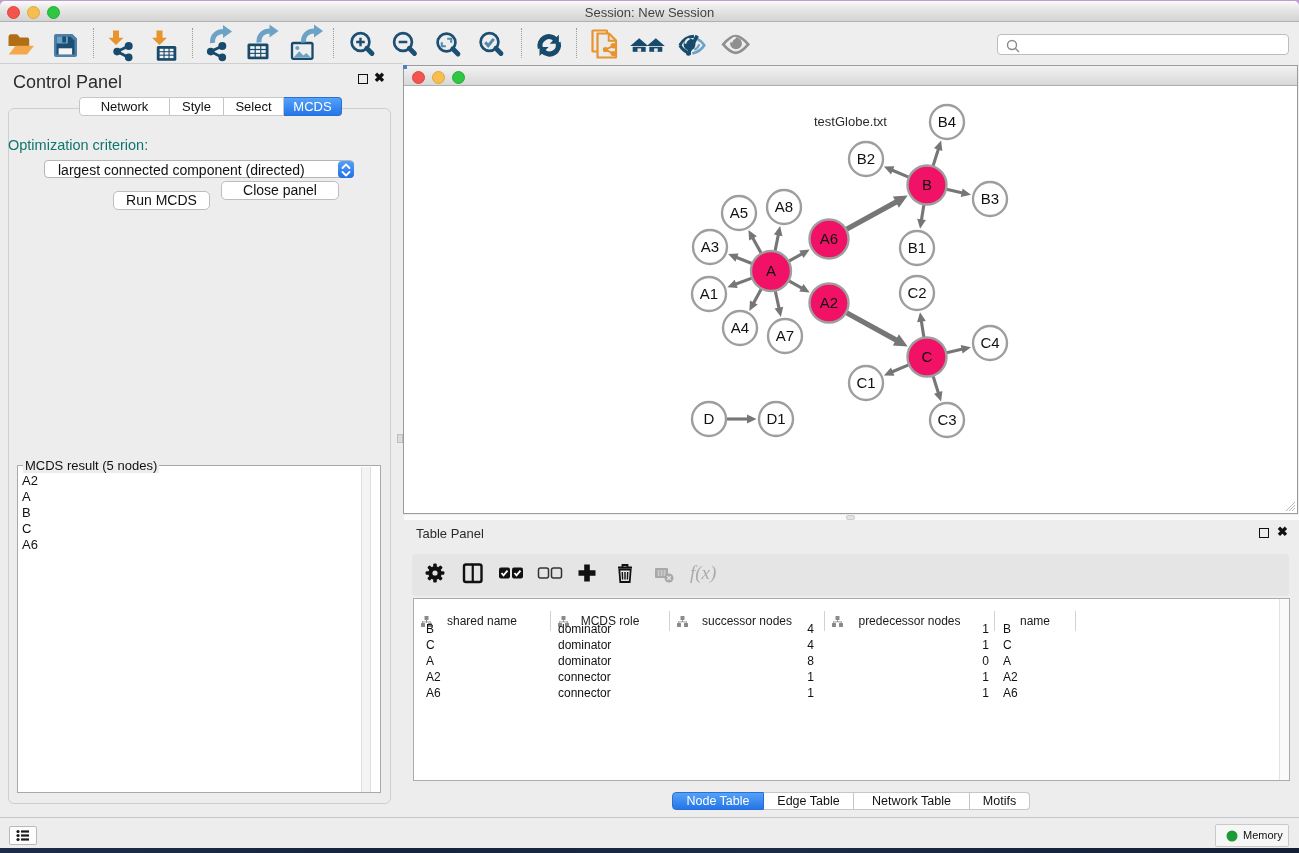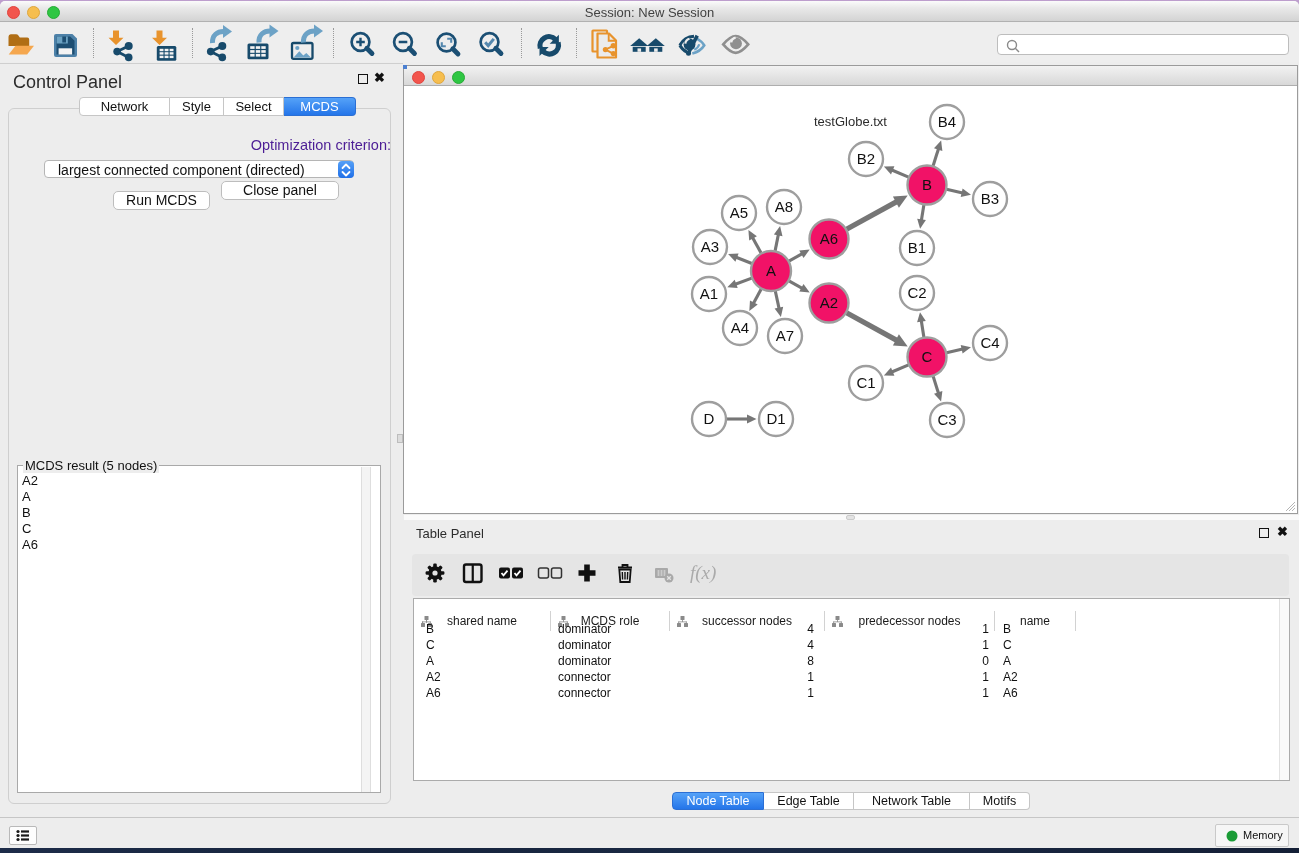--- a/index.html
+++ b/index.html
@@ -23,21 +23,21 @@
 #cp-title { position:absolute; left:13px; top:71px; font-size:18px; color:#2c2c2c; }
 #cp-float { position:absolute; left:358px; top:73px; width:10px; height:10px; border:1.5px solid #111; }
 #cp-close { position:absolute; left:374px; top:69px; font-size:13px; font-weight:bold; color:#111; }
 #cp-box { position:absolute; left:8px; top:107px; width:383px; height:696px; border:1px solid #cfcfcf; border-radius:6px; background:#ededed; }
 .tabrow { position:absolute; display:flex; }
 .tab { height:19px; background:#fff; border:1px solid #c6c6c6; border-left:none; font-size:13px; color:#111; text-align:center; line-height:18px; }
 .tab.first { border-left:1px solid #c6c6c6; border-radius:4px 0 0 4px; }
 .tab.last { border-radius:0 4px 4px 0; }
 .tab.sel { background:linear-gradient(#55a2f8,#2475e9); color:#fff; border-color:#2b6fd4; }
 #cp-tabs { left:79px; top:96px; }
-#opt-label { position:absolute; left:8px; top:135.5px; width:383px; text-align:right; font-size:14.5px; color:#4c1d95; }
+#opt-label { position:absolute; left:8px; top:135.5px; width:383px; text-align:left; font-size:14.5px; color:#0f766e; }
 #dropdown { position:absolute; left:44px; top:159px; width:310px; height:18px; background:#fff; border:1px solid #b5b5b5; border-radius:4px; }
 #dropdown .dtext { position:absolute; left:13px; top:0.5px; font-size:14px; color:#111; }
 #dd-step { position:absolute; right:-0.5px; top:-0.5px; width:15.5px; height:17.5px; background:linear-gradient(#55a0f7,#1f6fe8); border-radius:4px; }
 .btn { position:absolute; height:19px; background:#fff; border:1px solid #bdbdbd; border-radius:5px; font-size:14px; color:#111; text-align:center; line-height:17px;margin-left:20px; }
 #btn-run { left:93px; top:190px; width:97px; }
 #btn-close { left:201px; top:180px; width:118px; }
 
 #mcds-box { position:absolute; left:17px; top:464px; width:364px; height:328px; border:1px solid #a9a9a9; background:#fff; }
 #mcds-legend { position:absolute; left:23px; top:457px; background:#ededed; padding:0 2px; font-size:13px; color:#111; }
 #mcds-list { position:absolute; left:4px; top:7px; font-size:13px; color:#111; line-height:16px; }
@@ -219,21 +219,21 @@
 
   <div class="abs" style="left:0;top:62px;width:403px;height:1px;background:#cfcfcf"></div>
   <div id="cp-title">Control Panel</div>
   <div id="cp-float"></div>
   <div id="cp-close">✖</div>
   <div id="cp-box"></div>
   <div class="tabrow" id="cp-tabs">
     <div class="tab first" style="width:91px">Network</div>
     <div class="tab" style="width:54px">Style</div>
     <div class="tab" style="width:60px">Select</div>
-    <div class="tab sel last" style="width:72px">MCDS</div>
+    <div class="tab sel last" style="width:58px">MCDS</div>
   </div>
   <div id="opt-label">Optimization criterion:</div>
   <div id="dropdown">
     <div class="dtext">largest connected component (directed)</div>
     <div id="dd-step">
       <svg width="16" height="18" viewBox="0 0 16 18">
           <path d="M4.5 7 L8 3.5 L11.5 7" fill="none" stroke="#fff" stroke-width="1.8" stroke-linecap="round" stroke-linejoin="round"></path>
           <path d="M4.5 11 L8 14.5 L11.5 11" fill="none" stroke="#fff" stroke-width="1.8" stroke-linecap="round" stroke-linejoin="round"></path>
         </svg>
     </div>

